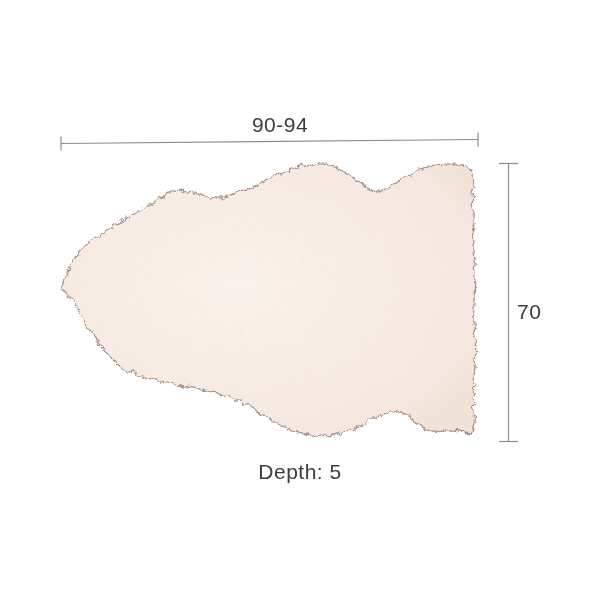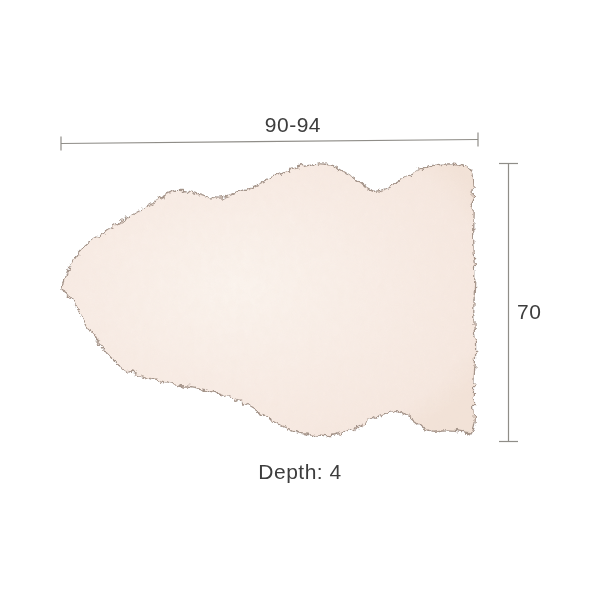--- a/index.html
+++ b/index.html
@@ -21,21 +21,21 @@
 
   .label {
     position: absolute;
     color: var(--label-text, #3d3d3d);
     font-size: 21px;
     line-height: 1;
     letter-spacing: 0.5px;
     white-space: nowrap;
   }
 
-  .label-width  { left: 221px; top: 114px; width: 100px; text-align: right; }
+  .label-width  { left: 230px; top: 114px; width: 100px; text-align: center; }
   .label-height { left: 517px; top: 301px; }
   .label-depth  { left: 220px; top: 461px; width: 160px; text-align: center; }
 
   .dim-line {
     stroke: var(--dimension-line, #8f8d88);
     stroke-width: 1.2;
     fill: none;
   }
 
   .pelt {
@@ -150,15 +150,15 @@
       <line class="dim-line" x1="508.5" y1="163.5" x2="508.5" y2="441.5"></line>
       <line class="dim-line" x1="499" y1="163.5" x2="518" y2="163.5"></line>
       <line class="dim-line" x1="499" y1="441.5" x2="518" y2="441.5"></line>
     </g>
   </svg>
 
   <div class="label label-width">90-94</div>
 
   <div class="label label-height">70</div>
 
-  <div class="label label-depth">Depth: 4</div>
+  <div class="label label-depth">Depth: 5</div>
 
 </div>
 
 </body></html>

